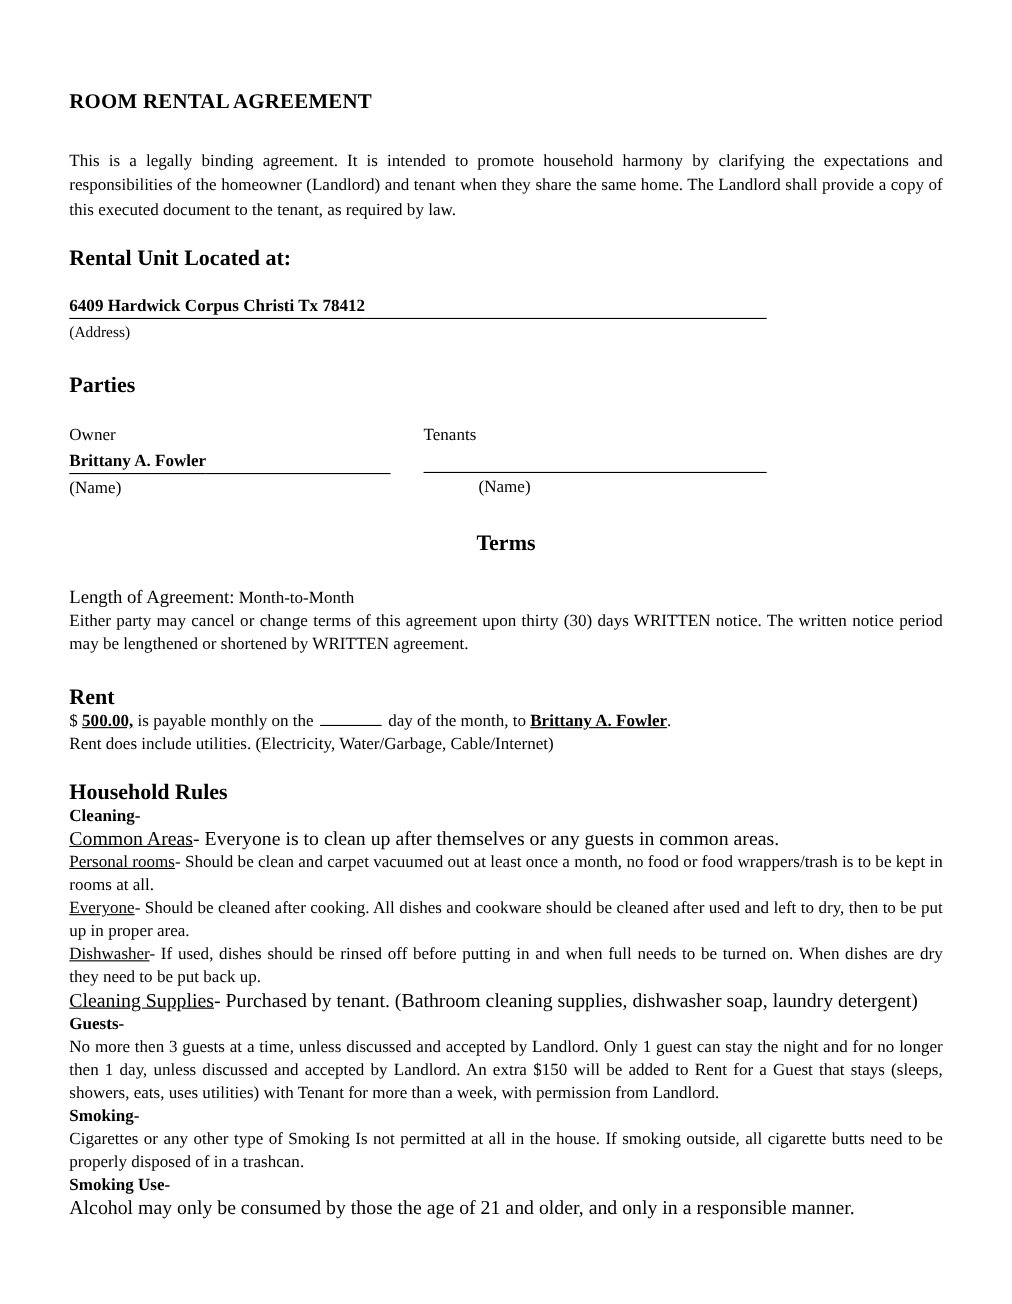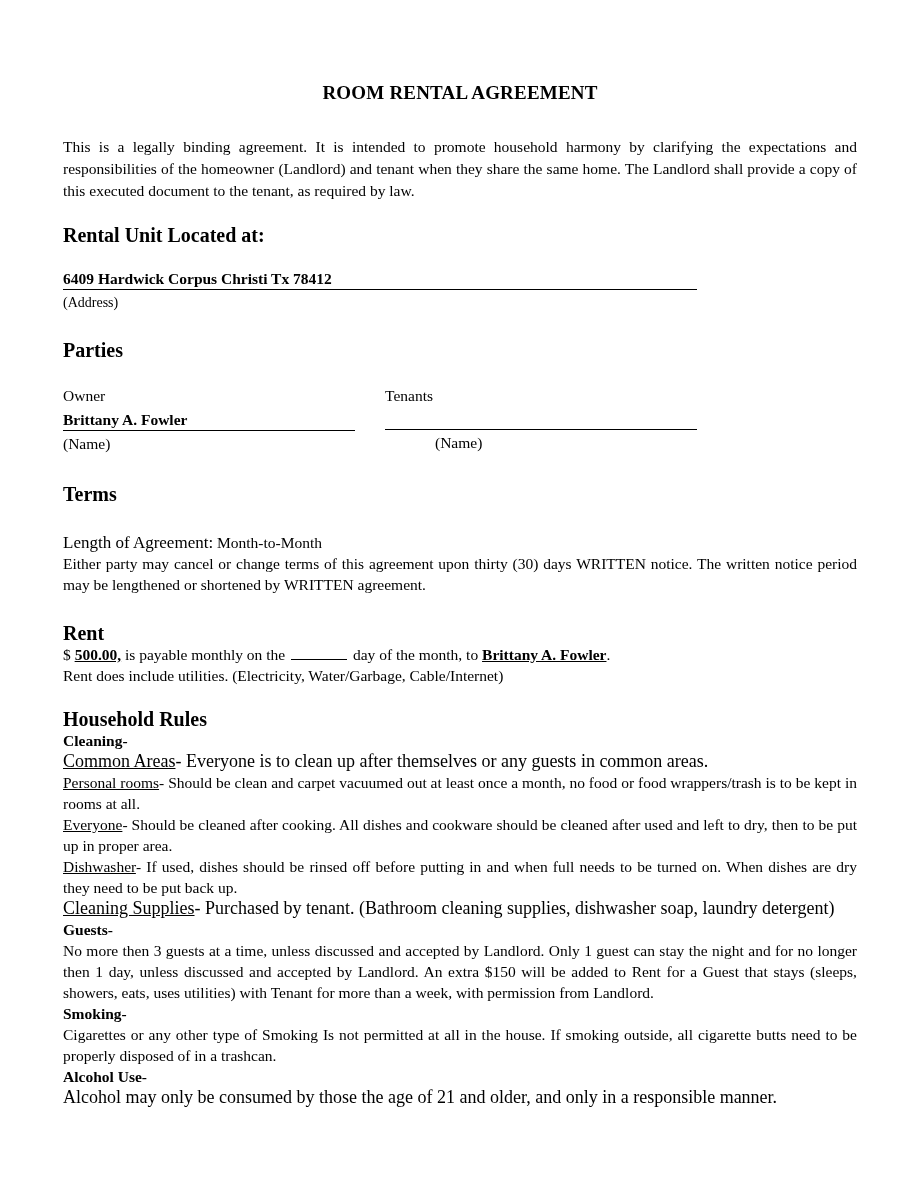--- a/index.html
+++ b/index.html
@@ -16,21 +16,21 @@
   }
   .page {
     position: relative;
     width: 920px;
     height: 1185px;
     background: #ffffff;
     box-sizing: border-box;
     padding: 0 63px;
   }
   .doc-title {
-    text-align: center;
+    text-align: left;
     font-size: 19px;
     font-weight: bold;
     letter-spacing: 0.2px;
     margin: 0;
     padding-top: 82px;
   }
   .intro {
     margin: 0;
     padding-top: 32px;
     font-size: 15.5px;
@@ -38,21 +38,21 @@
     text-align: justify;
   }
   h2.section {
     font-size: 20px;
     font-weight: bold;
     margin: 0;
     line-height: 22px;
   }
   .sp-rental { padding-top: 22px; }
   .sp-parties { padding-top: 26px; }
-  .sp-terms { padding-top: 29px; }
+  .sp-terms { padding-top: 29px; text-align: center; }
   .sp-rent { padding-top: 27px; }
   .sp-rules { padding-top: 22px; }
 
   .body-line {
     font-size: 15.5px;
     line-height: 21px;
     margin: 0;
   }
   .para {
     font-size: 15.5px;
@@ -210,16 +210,16 @@
   <p class="para"><span class="u">Dishwasher</span><span>- </span><span>If used, dishes should be rinsed off before putting in and when full needs to be turned on. When dishes are dry they need to be put back up.</span></p>
 
   <p class="para-left"><span class="u">Cleaning Supplies</span><span>- </span><span>Purchased by tenant. (Bathroom cleaning supplies, dishwasher soap, laundry detergent)</span></p>
 
   <div class="body-line"><b class="lbl">Guests-</b></div>
   <p class="para">No more then 3 guests at a time, unless discussed and accepted by Landlord. Only 1 guest can stay the night and for no longer then 1 day, unless discussed and accepted by Landlord. An extra $150 will be added to Rent for a Guest that stays (sleeps, showers, eats, uses utilities) with Tenant for more than a week, with permission from Landlord.</p>
 
   <div class="body-line"><b class="lbl">Smoking-</b></div>
   <p class="para">Cigarettes or any other type of Smoking Is not permitted at all in the house. If smoking outside, all cigarette butts need to be properly disposed of in a trashcan.</p>
 
-  <div class="body-line"><b class="lbl">Alcohol Use-</b></div>
+  <div class="body-line"><b class="lbl">Smoking Use-</b></div>
   <p class="para-left">Alcohol may only be consumed by those the age of 21 and older, and only in a responsible manner.</p>
 
 </div>
 
 </body></html>

